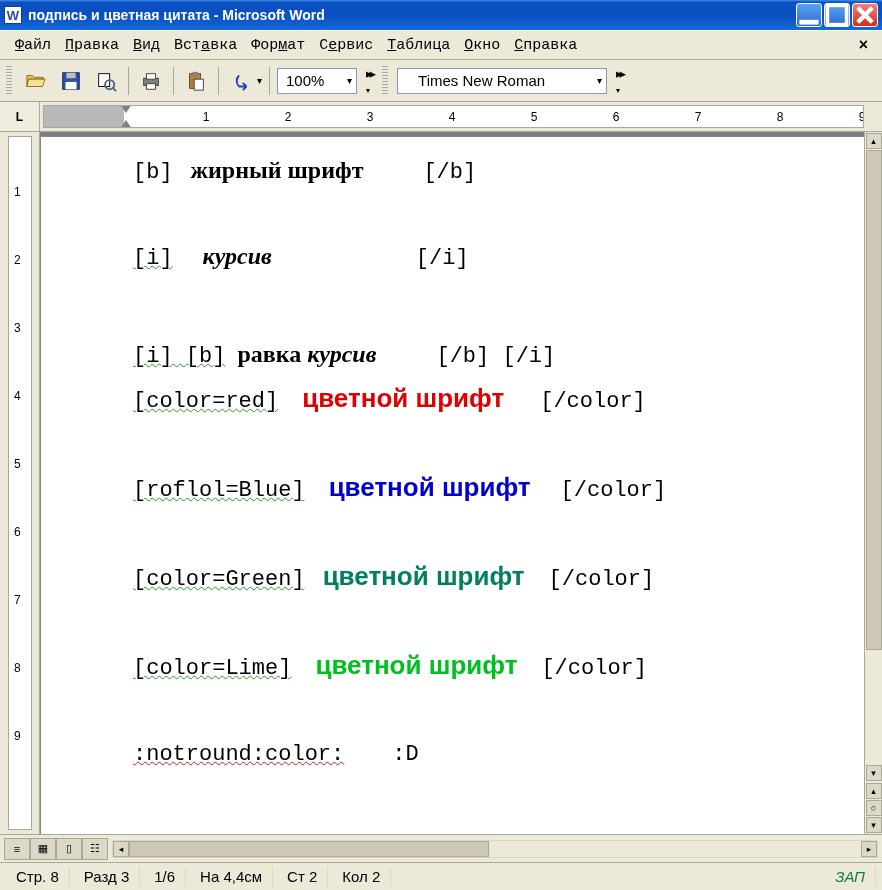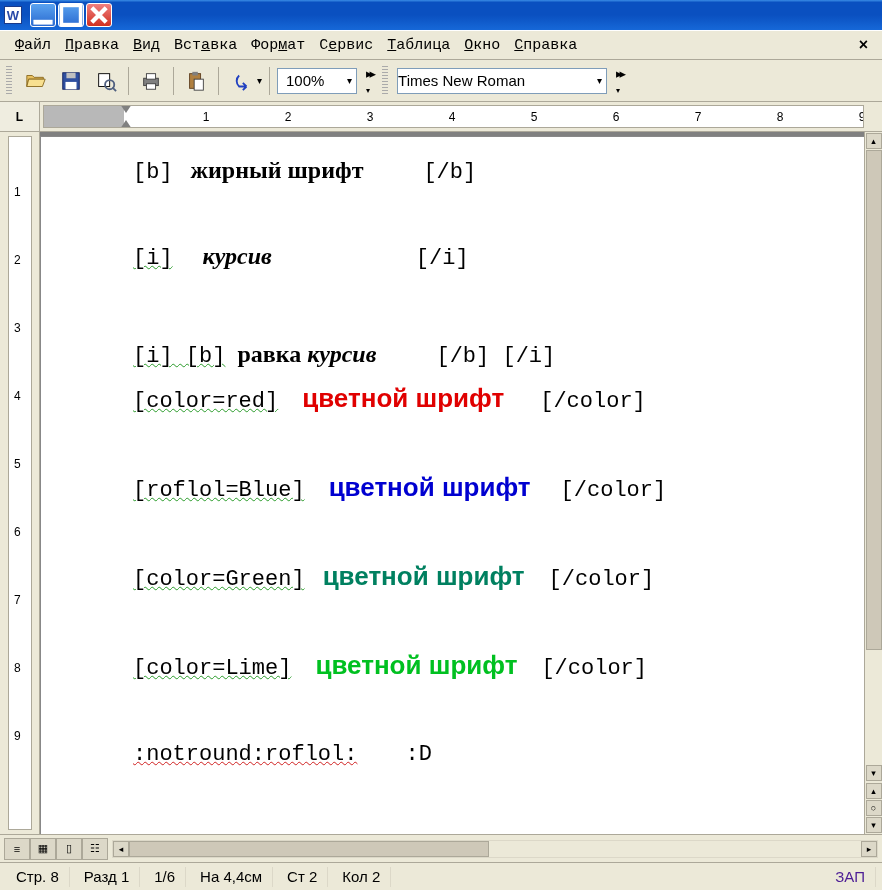--- a/index.html
+++ b/index.html
@@ -108,21 +108,21 @@
     padding:0 4px 0 8px;
     font-size:15px;
     min-width:80px;
   }
   .zoom-combo .arrow { margin-left:auto; font-size:10px; }
   .font-combo {
     display:flex; align-items:center;
     border:1px solid #7f9db9;
     background:#fff;
     height:26px;
-    padding:0 4px 0 0;
+    padding:0 4px 0 20px;
     font-size:15px;
     min-width:210px;
   }
   .font-combo .arrow { margin-left:auto; font-size:10px; }
   .tb-chevrons { font-size:13px; padding:0 4px; letter-spacing:-3px; }
 
   
   .ruler-area {
     display:flex;
     background:#ece9d8;
@@ -300,27 +300,28 @@
     color:#000;
     padding:0 6px;
     gap:4px;
   }
   .statusbar .cell {
     padding:0 10px;
     border-right:1px solid #dcd8c8;
     height:20px;
     display:flex;align-items:center;
   }
-  .statusbar .dim { color:#4c1d95; }
+  .statusbar .dim { color:#15803d;font-style:italic; }
 </style>
 </head>
 <body>
 
 <div class="titlebar">
   <div class="app-icon">W</div>
+  <div class="title-text">подпись и цветная цитата - Microsoft Word</div>
   <div class="win-btn win-min">
     <svg viewBox="0 0 10 10">
         <rect x="1" y="7" width="8" height="2" fill="#fff"></rect>
       </svg>
   </div>
   <div class="win-btn win-max">
     <svg viewBox="0 0 10 10">
         <rect x="1" y="1" width="8" height="8" fill="none" stroke="#fff" stroke-width="1.5"></rect>
       </svg>
   </div>
@@ -480,21 +481,21 @@
       </div>
 
       <div class="doc-line extra-gap">
         <span class="tag-courier squiggle">[color=Lime]</span>&nbsp;&nbsp;&nbsp;
         <span class="col-lime">цветной шрифт</span>
         &nbsp;&nbsp;
         <span class="tag-courier">[/color]</span>
       </div>
 
       <div class="doc-line">
-        <span class="tag-courier squiggle-red">:notround:roflol:</span>
+        <span class="tag-courier squiggle-red">:notround:color:</span>
         &nbsp;&nbsp;&nbsp;&nbsp;&nbsp;&nbsp;
         <span class="tag-courier">:D</span>
       </div>
 
     </div>
     <div class="scroll-v">
       <div class="sb-btn">▴</div>
       <div class="sb-thumb" style="height:500px"></div>
       <div style="position:absolute;bottom:52px;left:0;right:0">
         <div class="sb-btn">▾</div>
@@ -519,19 +520,19 @@
     <div class="sb-btn">◂</div>
     <div class="track">
       <div class="thumb"></div>
     </div>
     <div class="sb-btn">▸</div>
   </div>
 </div>
 
 <div class="statusbar">
   <div class="cell">Стр. 8</div>
-  <div class="cell">Разд 1</div>
+  <div class="cell">Разд 3</div>
   <div class="cell">1/6</div>
   <div class="cell">На 4,4см</div>
   <div class="cell">Ст 2</div>
   <div class="cell">Кол 2</div>
   <div class="cell dim" style="margin-left:auto">ЗАП</div>
 </div>
 
 </body></html>

